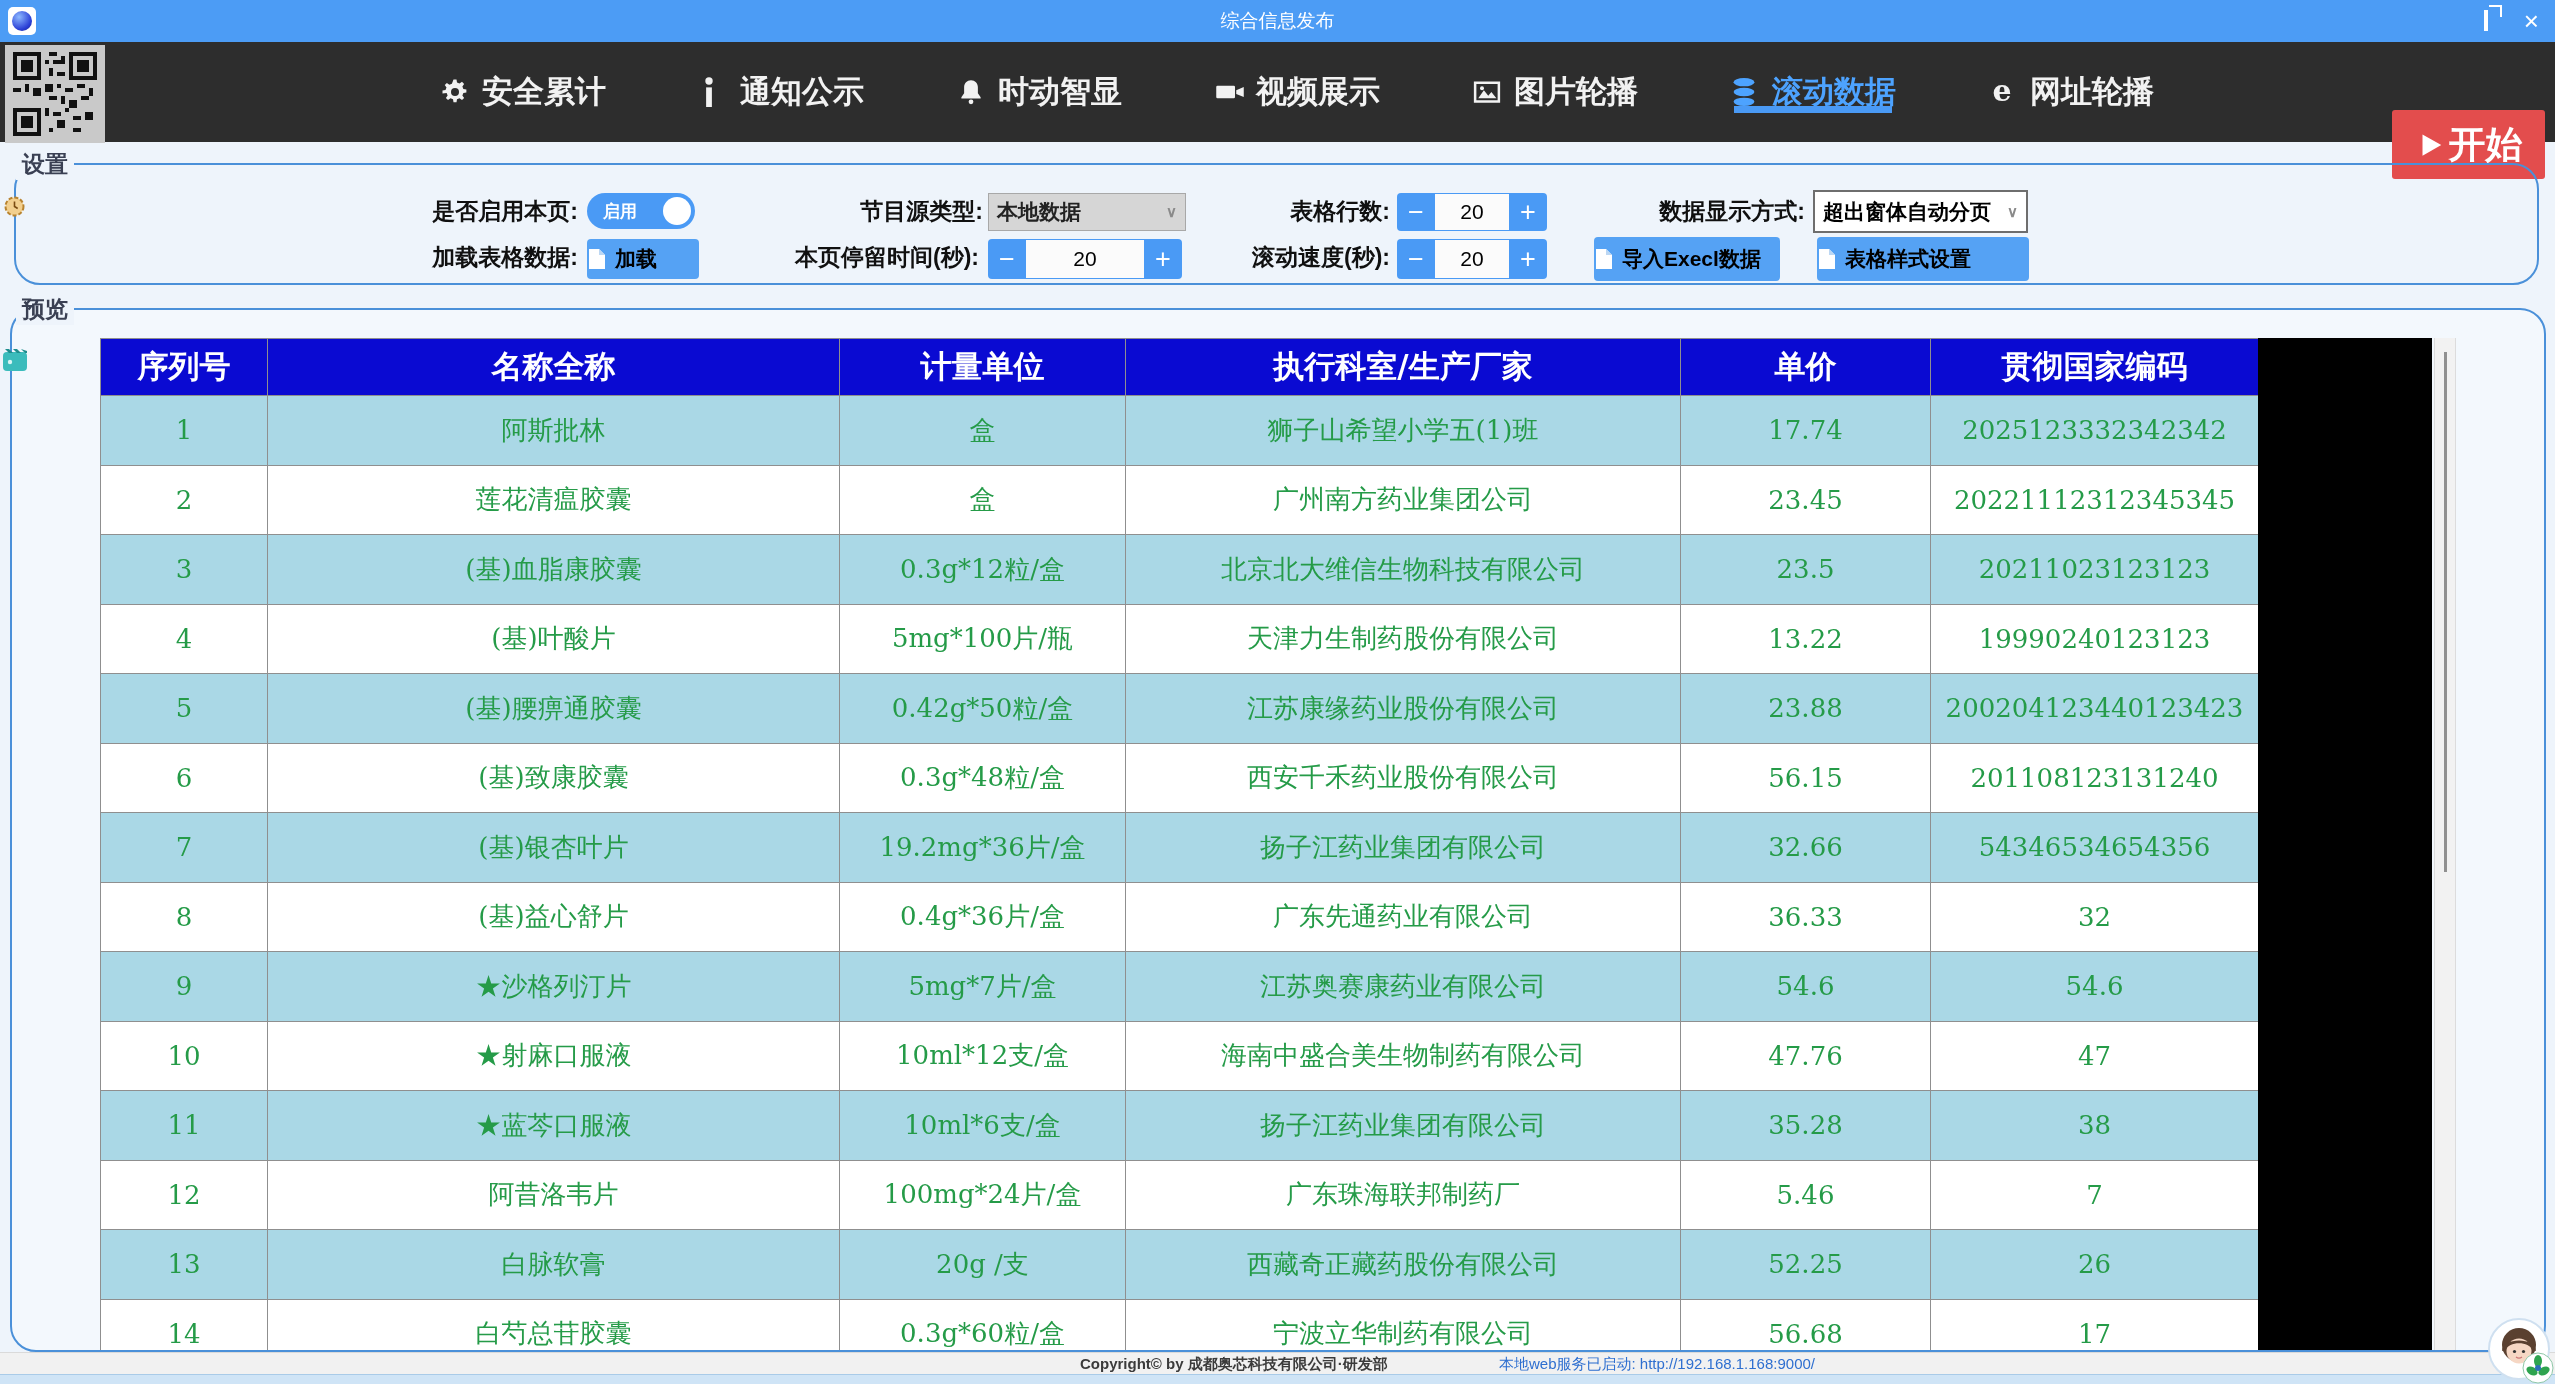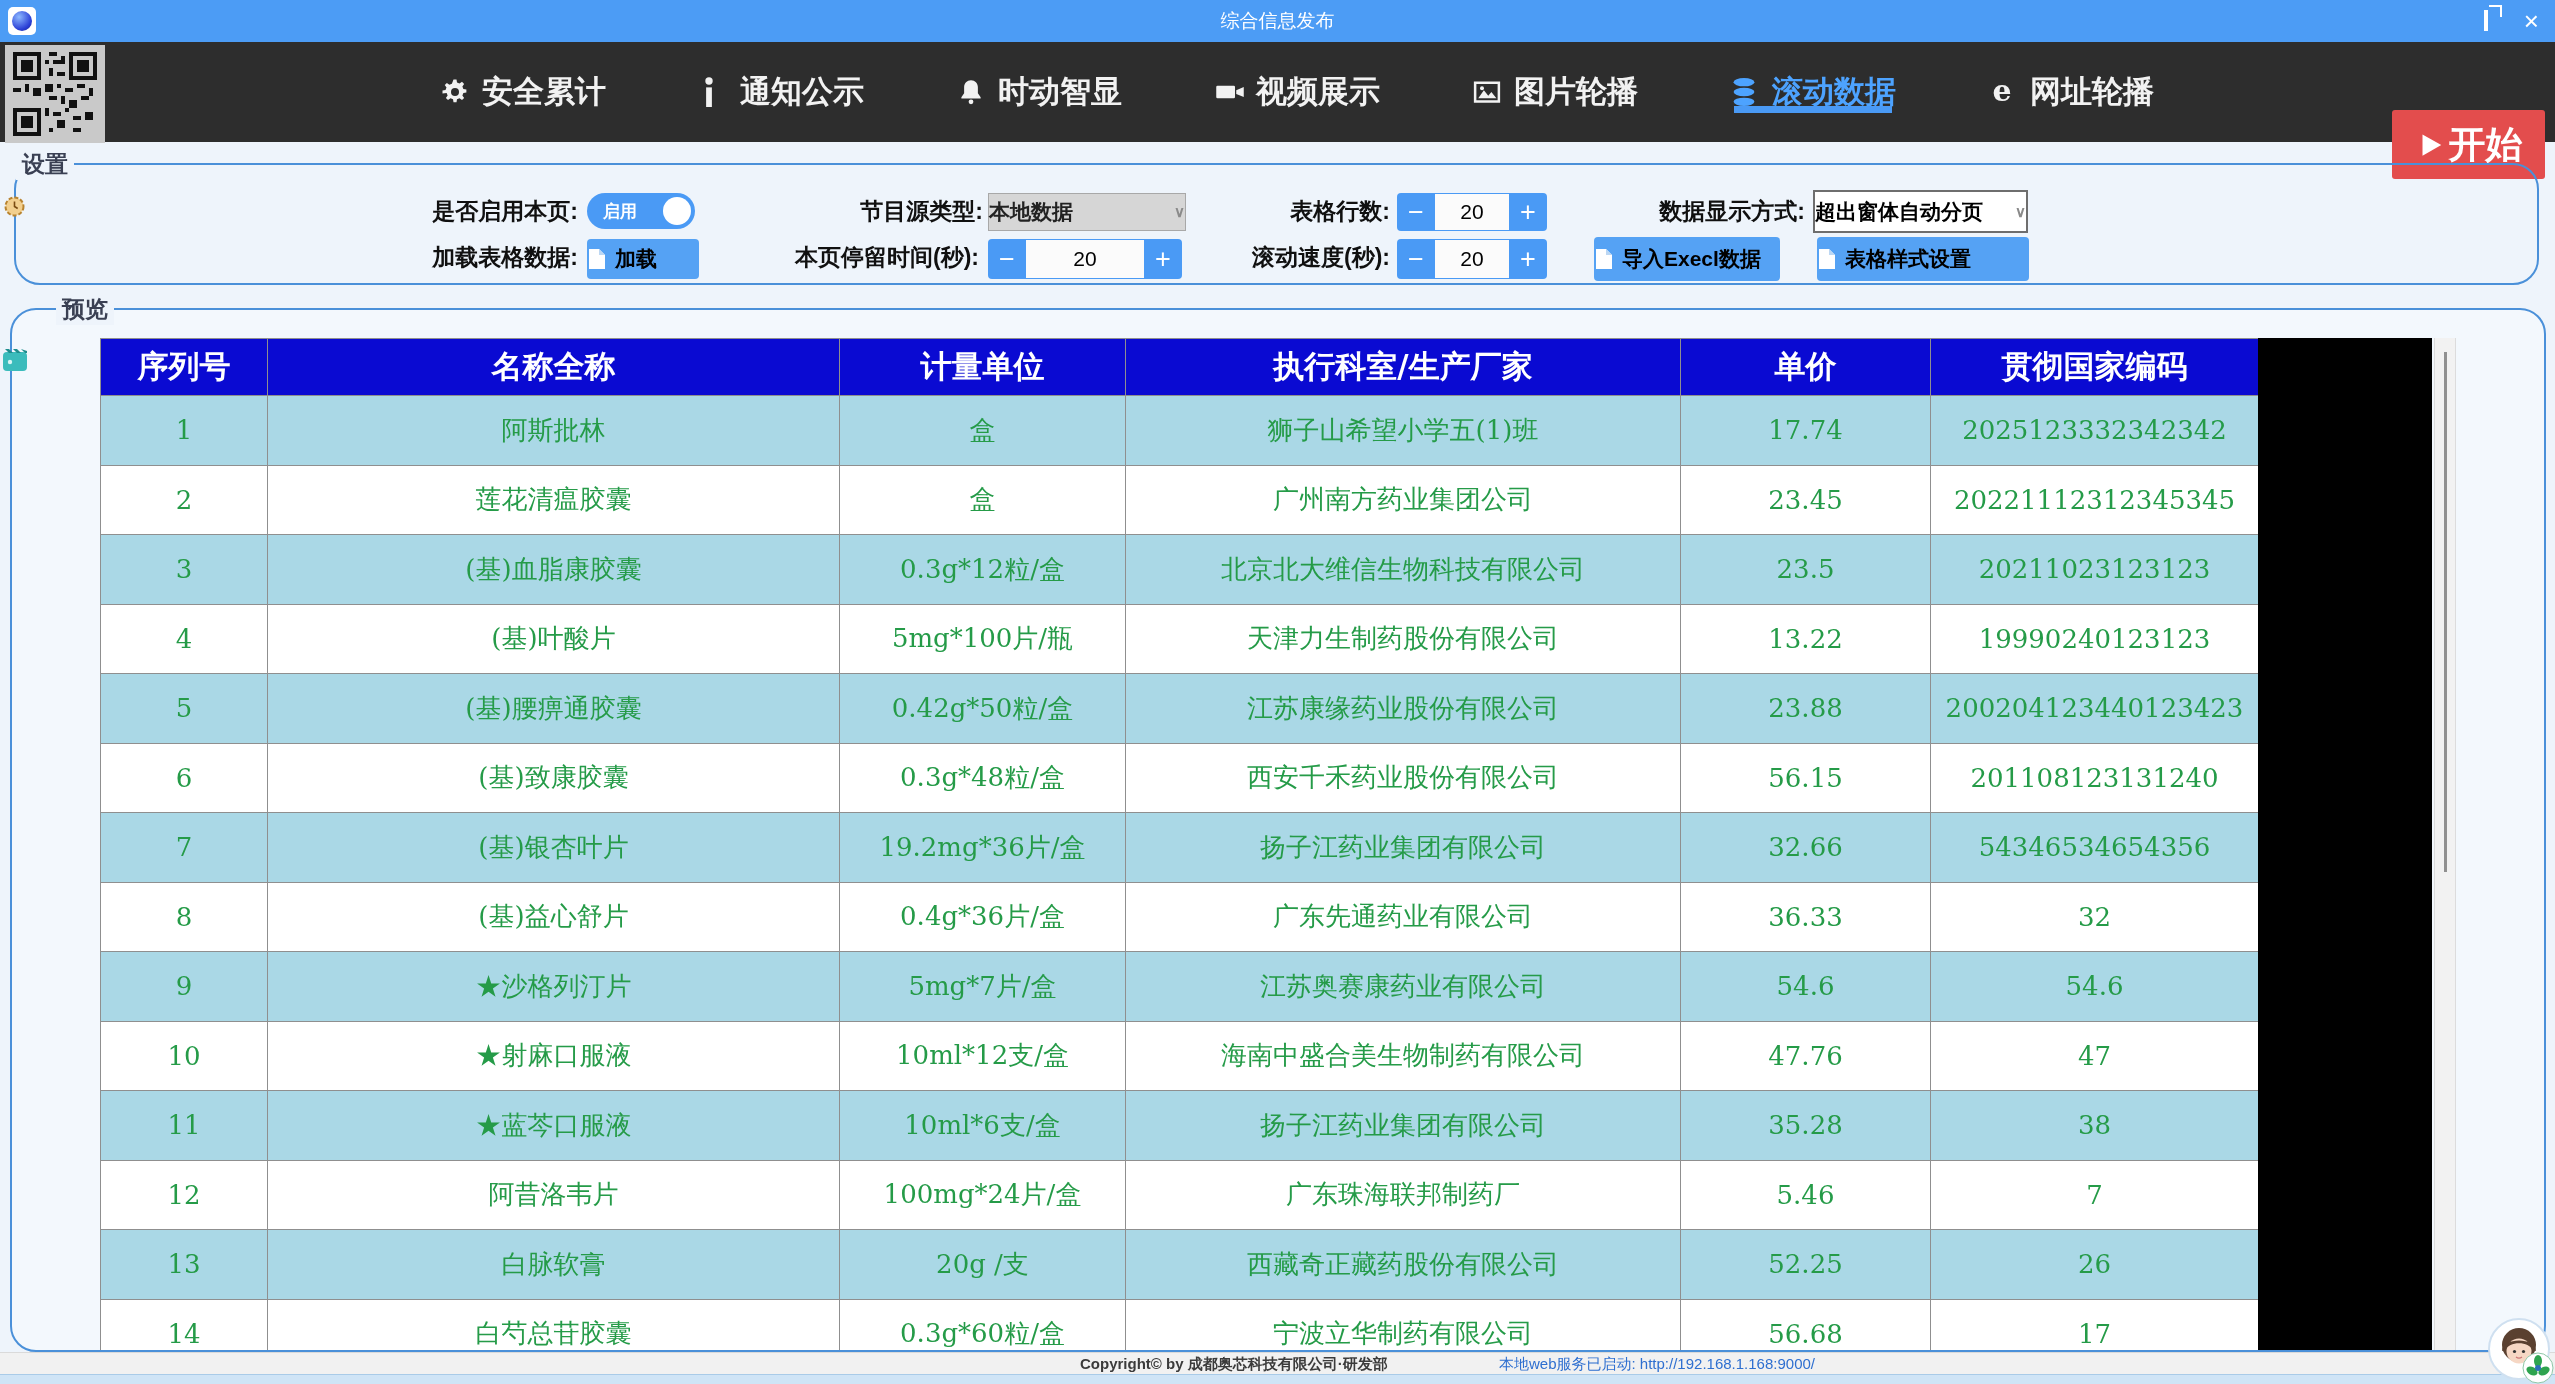--- a/index.html
+++ b/index.html
@@ -36,32 +36,32 @@
              justify-content:center;gap:4px;border-radius:3px;}
   .qr-block{position:absolute;left:5px;top:45px;width:100px;height:98px;background:#c9c9c9;
             display:flex;align-items:center;justify-content:center;z-index:2;}
 
   
   .settings-panel{position:absolute;left:14px;top:163px;width:2525px;height:122px;
                   border:2px solid #4a90d9;border-radius:26px;box-sizing:border-box;}
   .legend{position:absolute;font-size:23px;font-weight:bold;color:#3a4053;background:#eef4fb;
           padding:0 6px;z-index:2;}
   #settings-legend{left:16px;top:149px;}
-  #preview-legend{left:16px;top:294px;margin-left:40px;}
+  #preview-legend{left:16px;top:294px;}
   .clock-icon{position:absolute;left:4px;top:196px;z-index:2;}
   .media-icon{position:absolute;left:2px;top:348px;z-index:3;}
 
   .ctl-label{position:absolute;font-size:23px;font-weight:bold;color:#101010;text-align:right;
              line-height:38px;white-space:nowrap;}
   .toggle{position:absolute;left:587px;top:193px;width:108px;height:36px;border-radius:18px;
           background:#4a9af5;color:#fff;font-size:17px;font-weight:bold;display:flex;
           align-items:center;padding-left:16px;box-sizing:border-box;}
   .toggle .knob{position:absolute;right:4px;top:4px;width:28px;height:28px;border-radius:50%;background:#fff;}
   .dropdown{position:absolute;box-sizing:border-box;display:flex;align-items:center;
-            justify-content:space-between;padding:0 0;font-weight:bold;white-space:nowrap;}
+            justify-content:space-between;padding:0 8px;font-weight:bold;white-space:nowrap;}
   #source-select{left:988px;top:193px;width:198px;height:38px;background:#d6d6d6;
                  border:1px solid #a8a8a8;color:#222;font-size:21px;}
   #display-select{left:1813px;top:190px;width:215px;height:43px;background:#fff;
                   border:2px solid #6e6e6e;color:#000;font-size:21px;}
   .chevron{color:#8a8a8a;font-size:15px;margin-left:4px;}
   .stepper{position:absolute;display:flex;}
   #rows-stepper{left:1397px;top:193px;width:150px;height:38px;}
   #stay-stepper{left:988px;top:239px;width:194px;height:40px;}
   #speed-stepper{left:1397px;top:239px;width:150px;height:40px;}
   .step-btn{flex:0 0 38px;background:#4a9af5;color:#fff;font-size:27px;display:flex;

